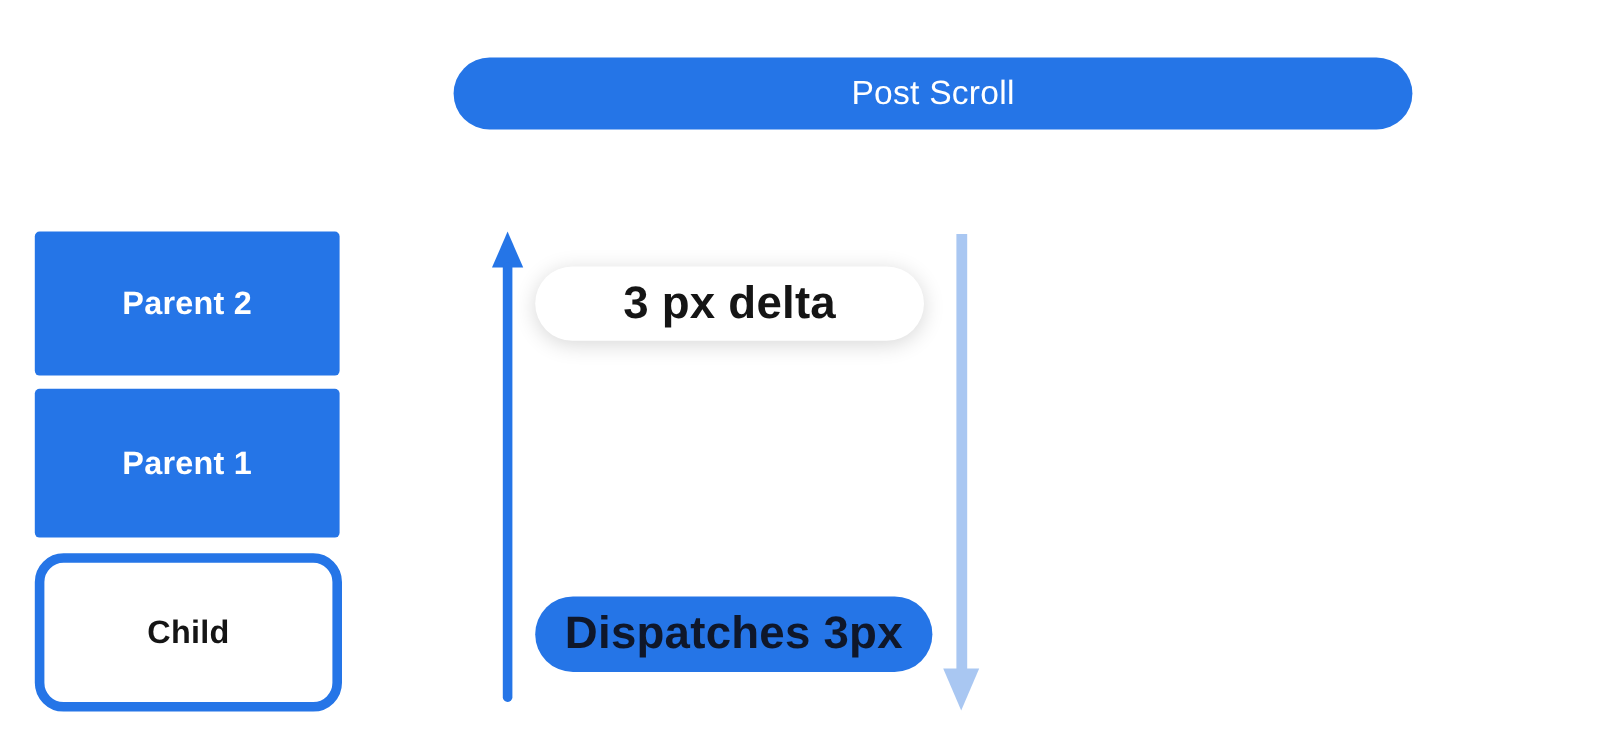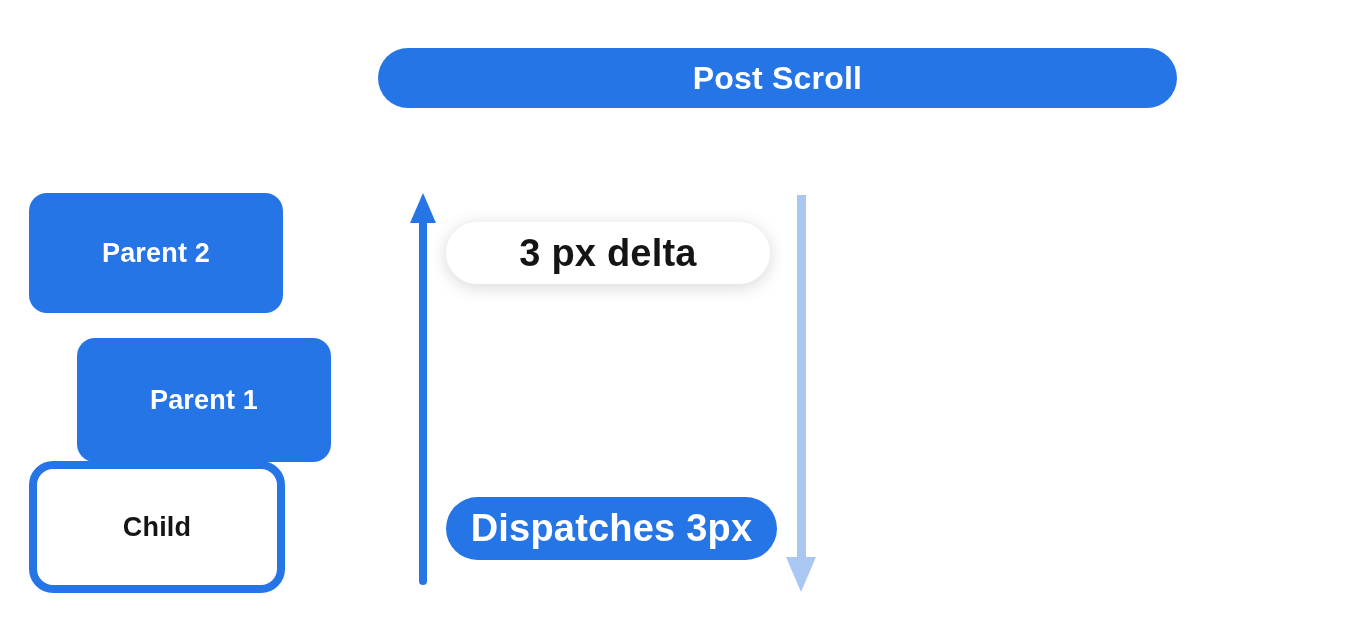--- a/index.html
+++ b/index.html
@@ -13,31 +13,31 @@
     width:1346px;height:624px;
     background:#ffffff;
     overflow:hidden;
     font-family:"Liberation Sans", sans-serif;
   }
   
   .banner{
     position:absolute;left:378px;top:48px;width:799px;height:60px;
     background:var(--blue);border-radius:30px;
     display:flex;align-items:center;justify-content:center;
-    color:#ffffff;font-size:32px;font-weight:bold;letter-spacing:.2px;
+    color:#ffffff;font-size:28px;font-weight:normal;letter-spacing:.2px;
   }
   
   .node{
     position:absolute;left:29px;width:254px;
-    background:var(--blue);border-radius:18px;
+    background:var(--blue);border-radius:4px;
     display:flex;align-items:center;justify-content:center;
     color:#ffffff;font-size:27px;font-weight:bold;letter-spacing:.2px;
   }
   .node.parent2{top:193px;height:120px;}
-  .node.parent1{top:338px;height:124px;margin-left:48px;}
+  .node.parent1{top:324px;height:124px;}
   .node.child{
     top:461px;height:132px;width:256px;
     background:#ffffff;border:8px solid var(--blue);border-radius:24px;
     box-sizing:border-box;
     color:var(--text-black);font-weight:600;text-align:right;
   }
   
   .arrow{position:absolute;}
   .arrow .shaft{position:absolute;}
   .arrow .head{position:absolute;width:0;height:0;}
@@ -65,21 +65,21 @@
   }
   .pill.delta{
     left:446px;top:222px;width:324px;height:62px;
     background:#ffffff;border-radius:31px;
     box-shadow:0 3px 18px rgba(0,0,0,0.16);
     color:var(--text-black);font-weight:600;
   }
   .pill.dispatch{
     left:446px;top:497px;width:331px;height:63px;
     background:var(--blue);border-radius:32px;
-    color:#ffffff;font-weight:bold;
+    color:#0f172a;font-weight:bold;
   }
 </style>
 </head>
 <body>
 
 <div class="stage">
 
   <div class="banner">Post Scroll</div>
 
   <div class="node parent2">Parent 2</div>

